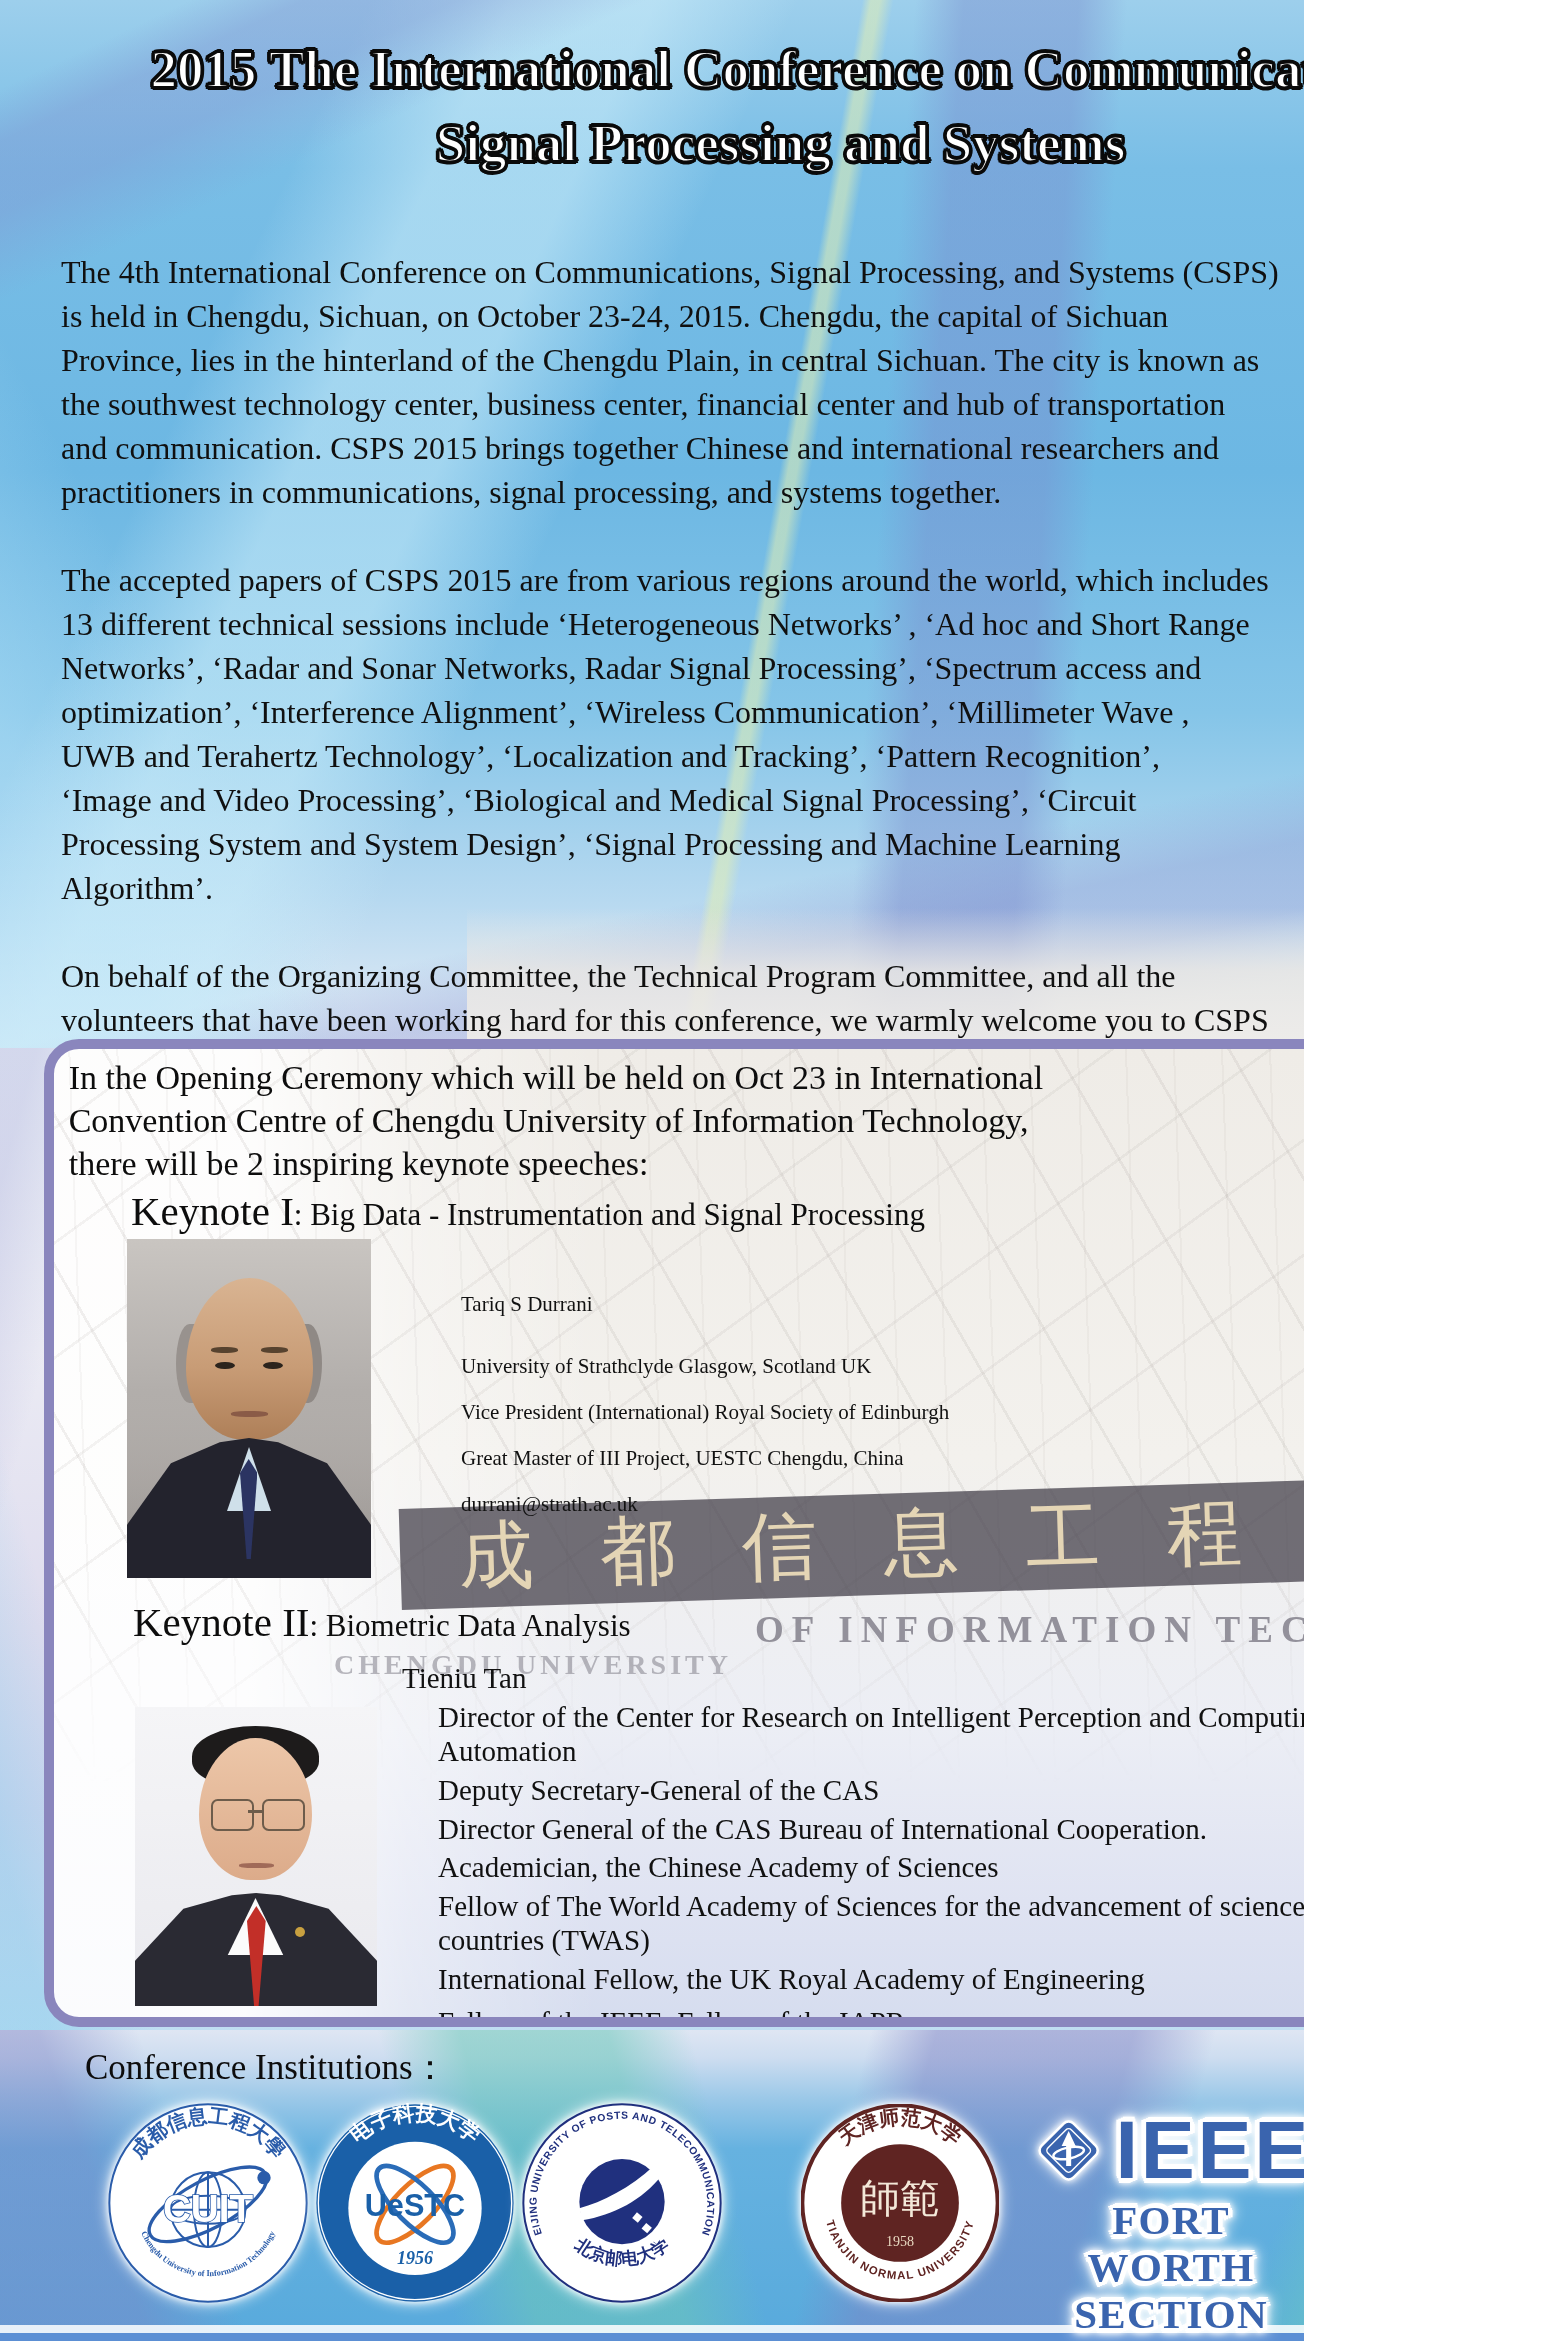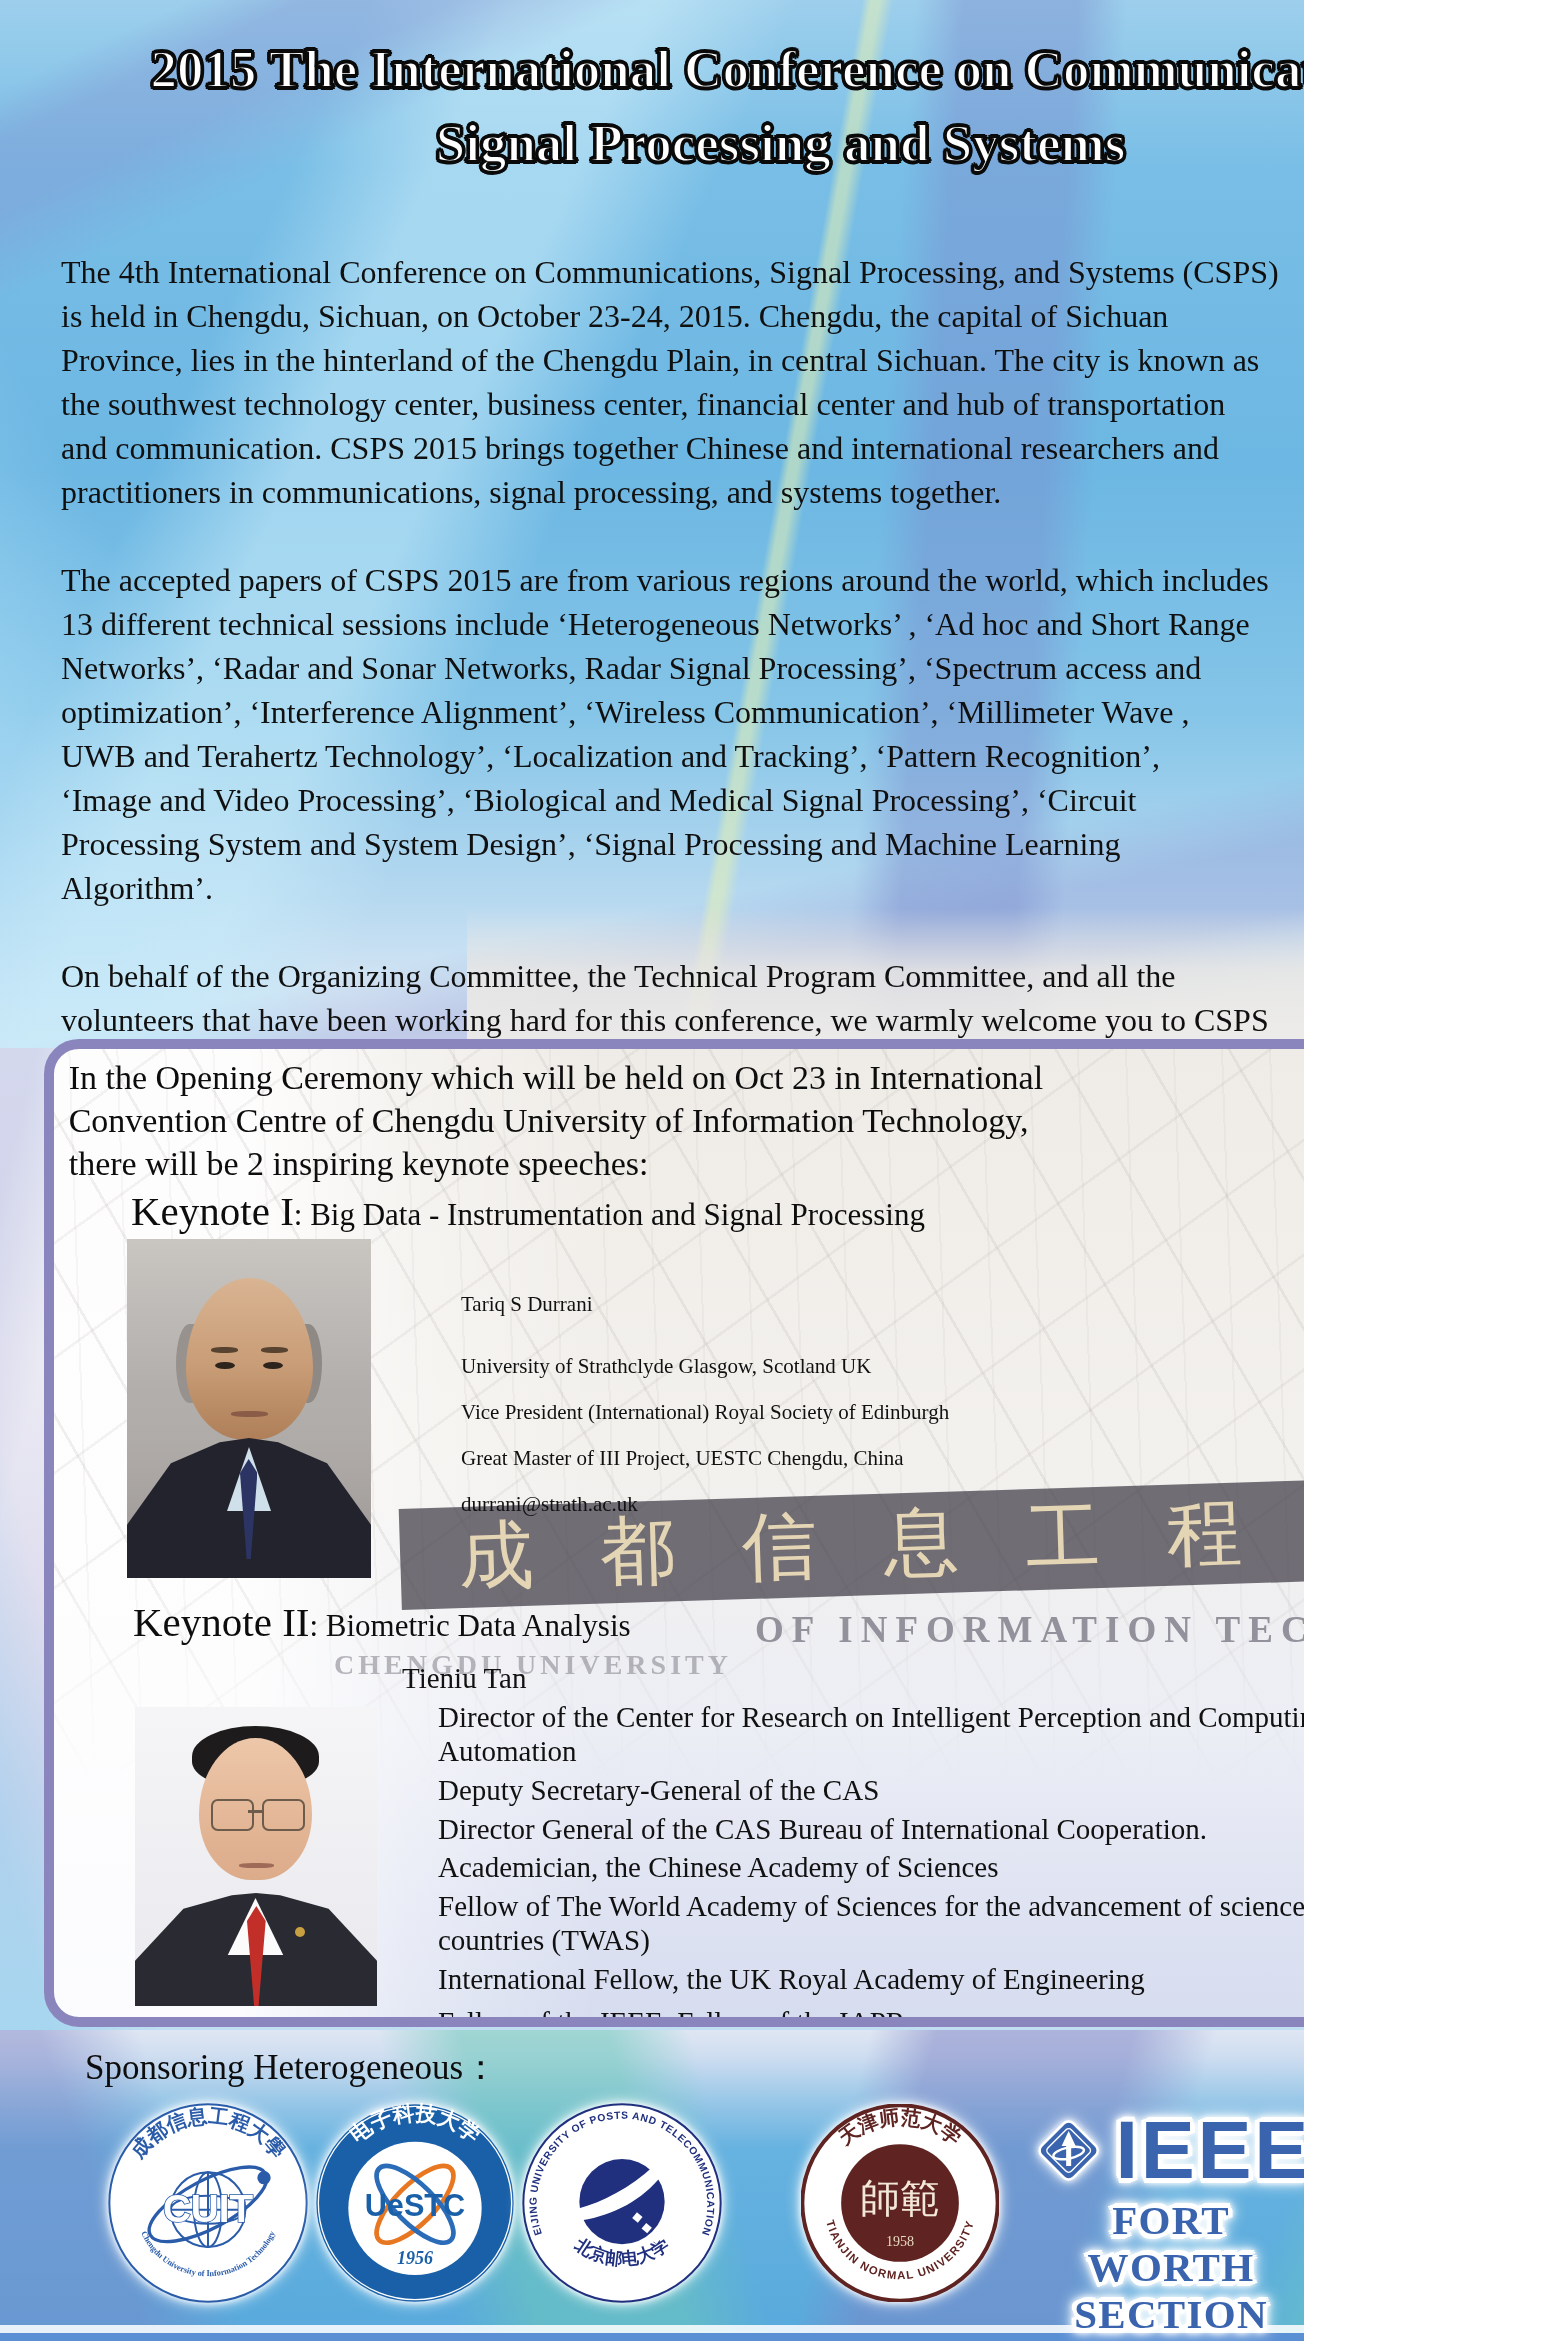--- a/index.html
+++ b/index.html
@@ -244,21 +244,21 @@
       <div class="cred">Director of the Center for Research on Intelligent Perception and Computing at the Institute of Automation</div>
       <div class="cred">Deputy Secretary-General of the CAS</div>
       <div class="cred">Director General of the CAS Bureau of International Cooperation.</div>
       <div class="cred">Academician, the Chinese Academy of Sciences</div>
       <div class="cred">Fellow of The World Academy of Sciences for the advancement of sciences in developing countries (TWAS)</div>
       <div class="cred">International Fellow, the UK Royal Academy of Engineering</div>
       <div class="cred cred-last">Fellow of the IEEE, Fellow of the IAPR</div>
     </div>
   </div>
 
-  <div class="sponsors-heading">Sponsoring Heterogeneous：</div>
+  <div class="sponsors-heading">Conference Institutions：</div>
 
   <svg class="logo logo-cuit" width="200" height="200" viewBox="0 0 300 300">
     <defs>
       <path id="cuitTop" d="M 30,150 A 120,120 0 0 1 270,150"></path>
       <path id="cuitBottom" d="M 40,150 A 110,110 0 0 0 260,150"></path>
     </defs>
     <circle cx="150" cy="150" r="148" fill="#ffffff" stroke="#2a5caa" stroke-width="3"></circle>
     <text font-size="30" font-weight="bold" fill="#2a5caa" font-family="'Liberation Serif',serif">
       <textPath href="#cuitTop" startOffset="50%" text-anchor="middle">成都信息工程大學</textPath>
     </text>

